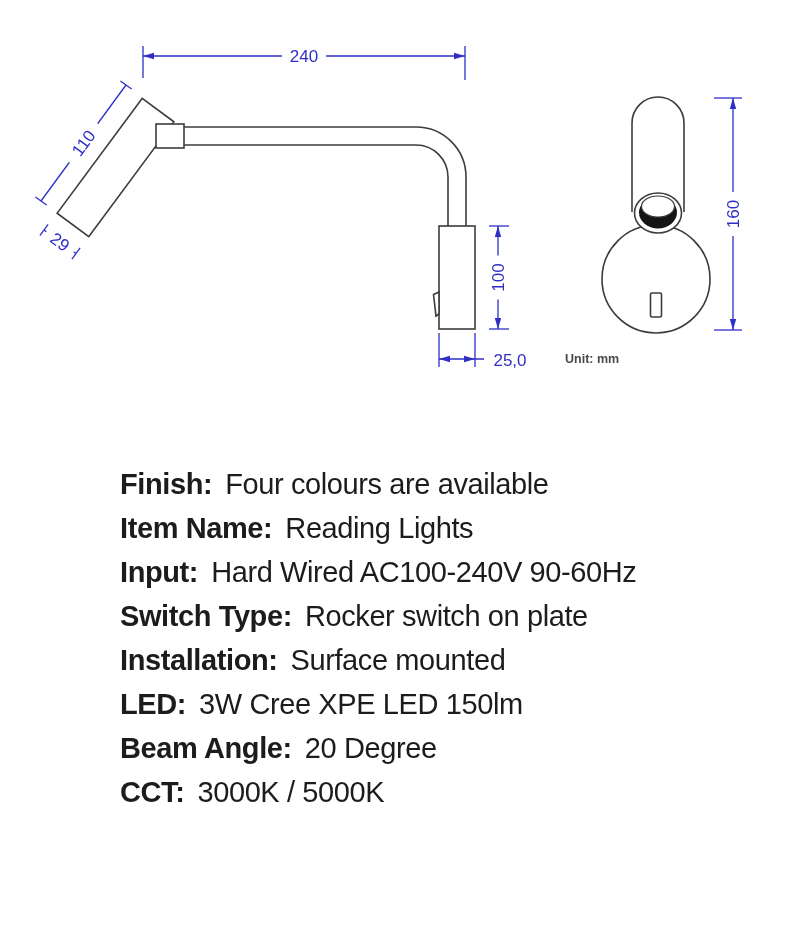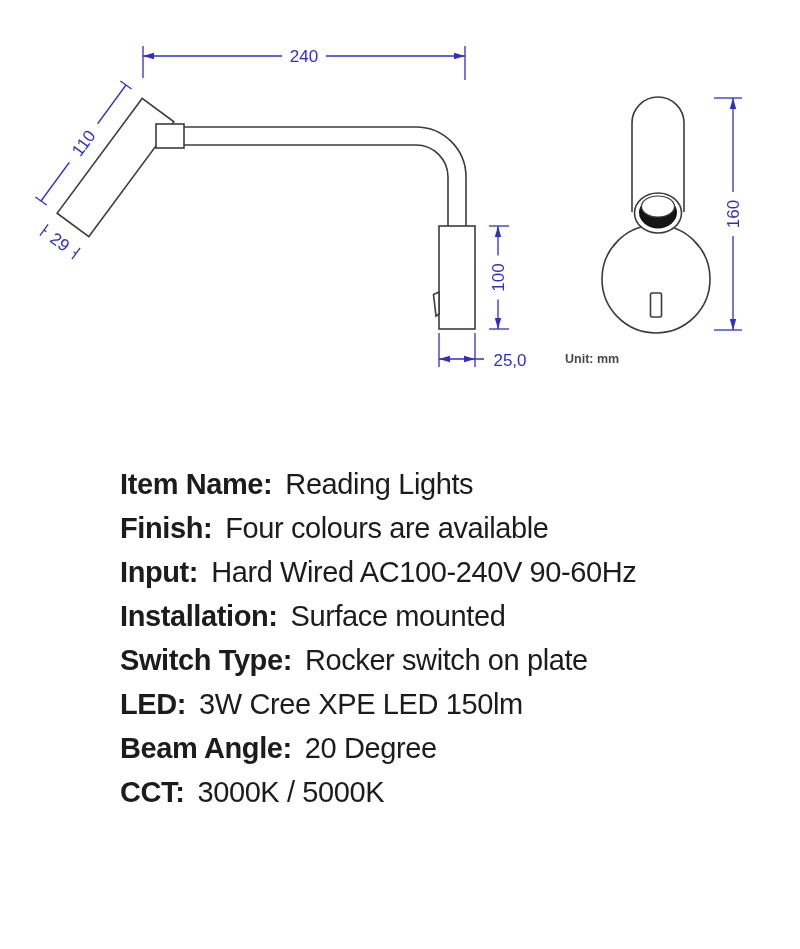--- a/index.html
+++ b/index.html
@@ -127,38 +127,38 @@
     </g>
   </g>
 
   <text class="unit-note" x="565" y="363">Unit: mm</text>
 </svg>
 </div>
 
 <div class="specs">
 
     <div class="spec-row">
-      <span class="spec-label">Item Name:</span><span class="spec-value">Reading Lights</span>
+      <span class="spec-label">Finish:</span><span class="spec-value">Four colours are available</span>
     </div>
 
     <div class="spec-row">
-      <span class="spec-label">Finish:</span><span class="spec-value">Four colours are available</span>
+      <span class="spec-label">Item Name:</span><span class="spec-value">Reading Lights</span>
     </div>
 
 
     <div class="spec-row">
       <span class="spec-label">Input:</span><span class="spec-value">Hard Wired AC100-240V 90-60Hz</span>
     </div>
 
     <div class="spec-row">
-      <span class="spec-label">Installation:</span><span class="spec-value">Surface mounted</span>
+      <span class="spec-label">Switch Type:</span><span class="spec-value">Rocker switch on plate</span>
     </div>
 
     <div class="spec-row">
-      <span class="spec-label">Switch Type:</span><span class="spec-value">Rocker switch on plate</span>
+      <span class="spec-label">Installation:</span><span class="spec-value">Surface mounted</span>
     </div>
 
     <div class="spec-row">
       <span class="spec-label">LED:</span><span class="spec-value">3W Cree XPE LED 150lm</span>
     </div>
 
 
     <div class="spec-row">
       <span class="spec-label">Beam Angle:</span><span class="spec-value">20 Degree</span>
     </div>

